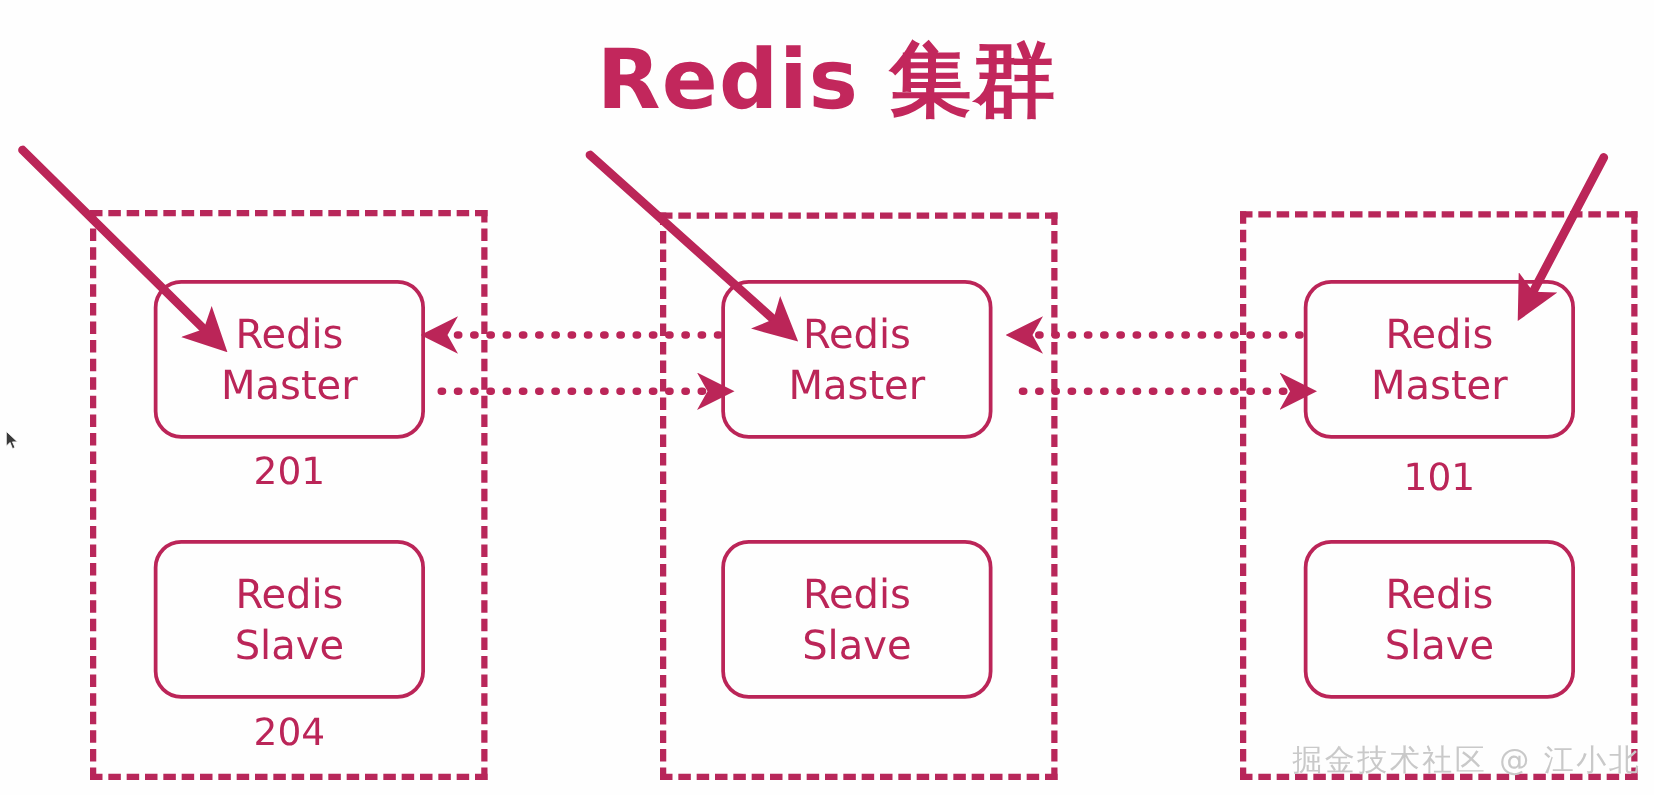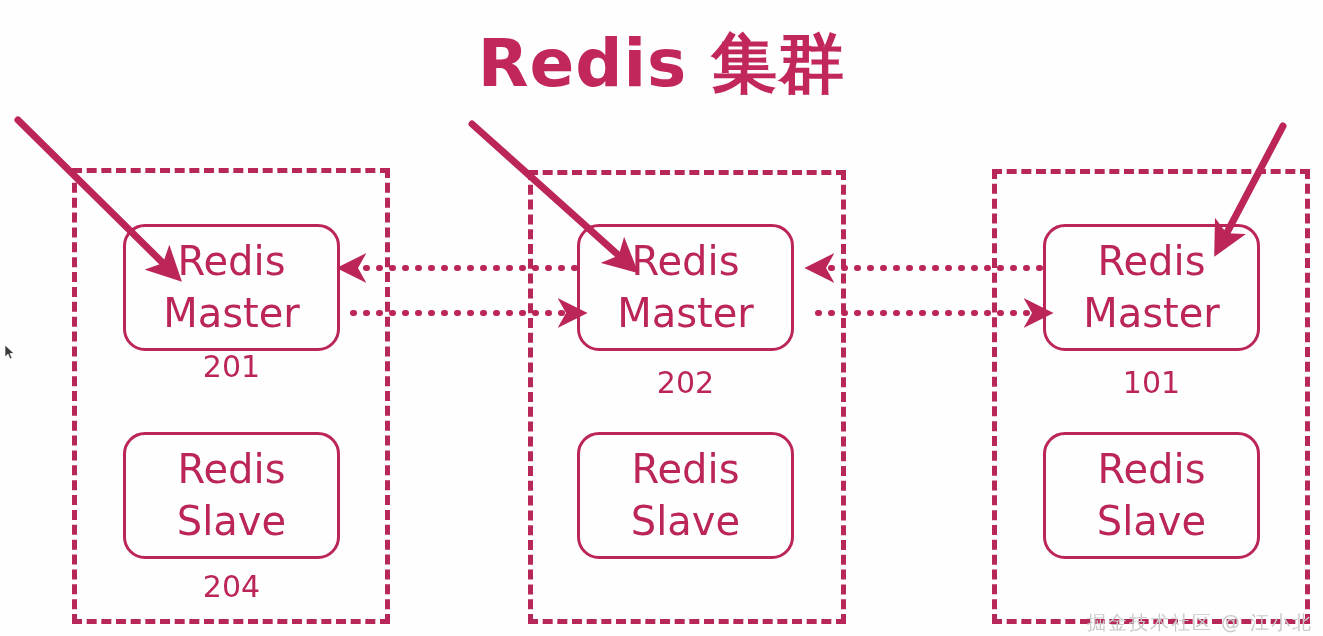--- a/index.html
+++ b/index.html
@@ -43,21 +43,21 @@
   .node {
     position: absolute;
     box-sizing: border-box;
     border: 3px solid #bb2558;
     border-radius: 22px;
     background: #fefefe;
     display: flex;
     align-items: center;
     justify-content: center;
     color: #bb2558;
-    font-size: 40px;
+    font-size: 32px;
     line-height: 1.28;
     text-align: center;
     font-weight: 400;
     white-space: pre-line;
   }
 
   
   .node-label {
     position: absolute;
     text-align: center;
@@ -74,23 +74,23 @@
     top: 0;
     width: 1323px;
     height: 636px;
     pointer-events: none;
   }
 
   
   #watermark {
     position: absolute;
     right: 10px;
-    bottom: 0;
+    bottom: 12px;
     color: #c9c9c9;
-    font-size: 19px;
+    font-size: 24px;
     letter-spacing: 2px;
     white-space: nowrap;
     font-weight: 400;
   }
 
   
   #cursor {
     position: absolute;
     left: 4px;
     top: 344px;
@@ -102,31 +102,30 @@
 <body>
 
 <div id="canvas">
 
   <div id="title">Redis 集群</div>
 
   <div class="cluster" style="left:72px; top:168px; width:318px; height:456px;"></div>
 
   <div class="node" style="left:123px; top:224px; width:217px; height:127px;">Redis
 Master</div>
-  <div class="node-label" style="left:123px; top:352px; width:217px;">201</div>
+  <div class="node-label" style="left:123px; top:363px; width:217px;">201</div>
 
   <div class="node" style="left:123px; top:432px; width:217px; height:127px;">Redis
 Slave</div>
   <div class="node-label" style="left:123px; top:572px; width:217px;">204</div>
 
   <div class="cluster" style="left:528px; top:170px; width:318px; height:454px;"></div>
 
   <div class="node" style="left:577px; top:224px; width:217px; height:127px;">Redis
 Master</div>
-  <div class="node-label" style="left:577px; top:368px; width:217px;">202</div>
 
   <div class="node" style="left:577px; top:432px; width:217px; height:127px;">Redis
 Slave</div>
 
   <div class="cluster" style="left:992px; top:169px; width:318px; height:455px;"></div>
 
   <div class="node" style="left:1043px; top:224px; width:217px; height:127px;">Redis
 Master</div>
   <div class="node-label" style="left:1043px; top:368px; width:217px;">101</div>
 

